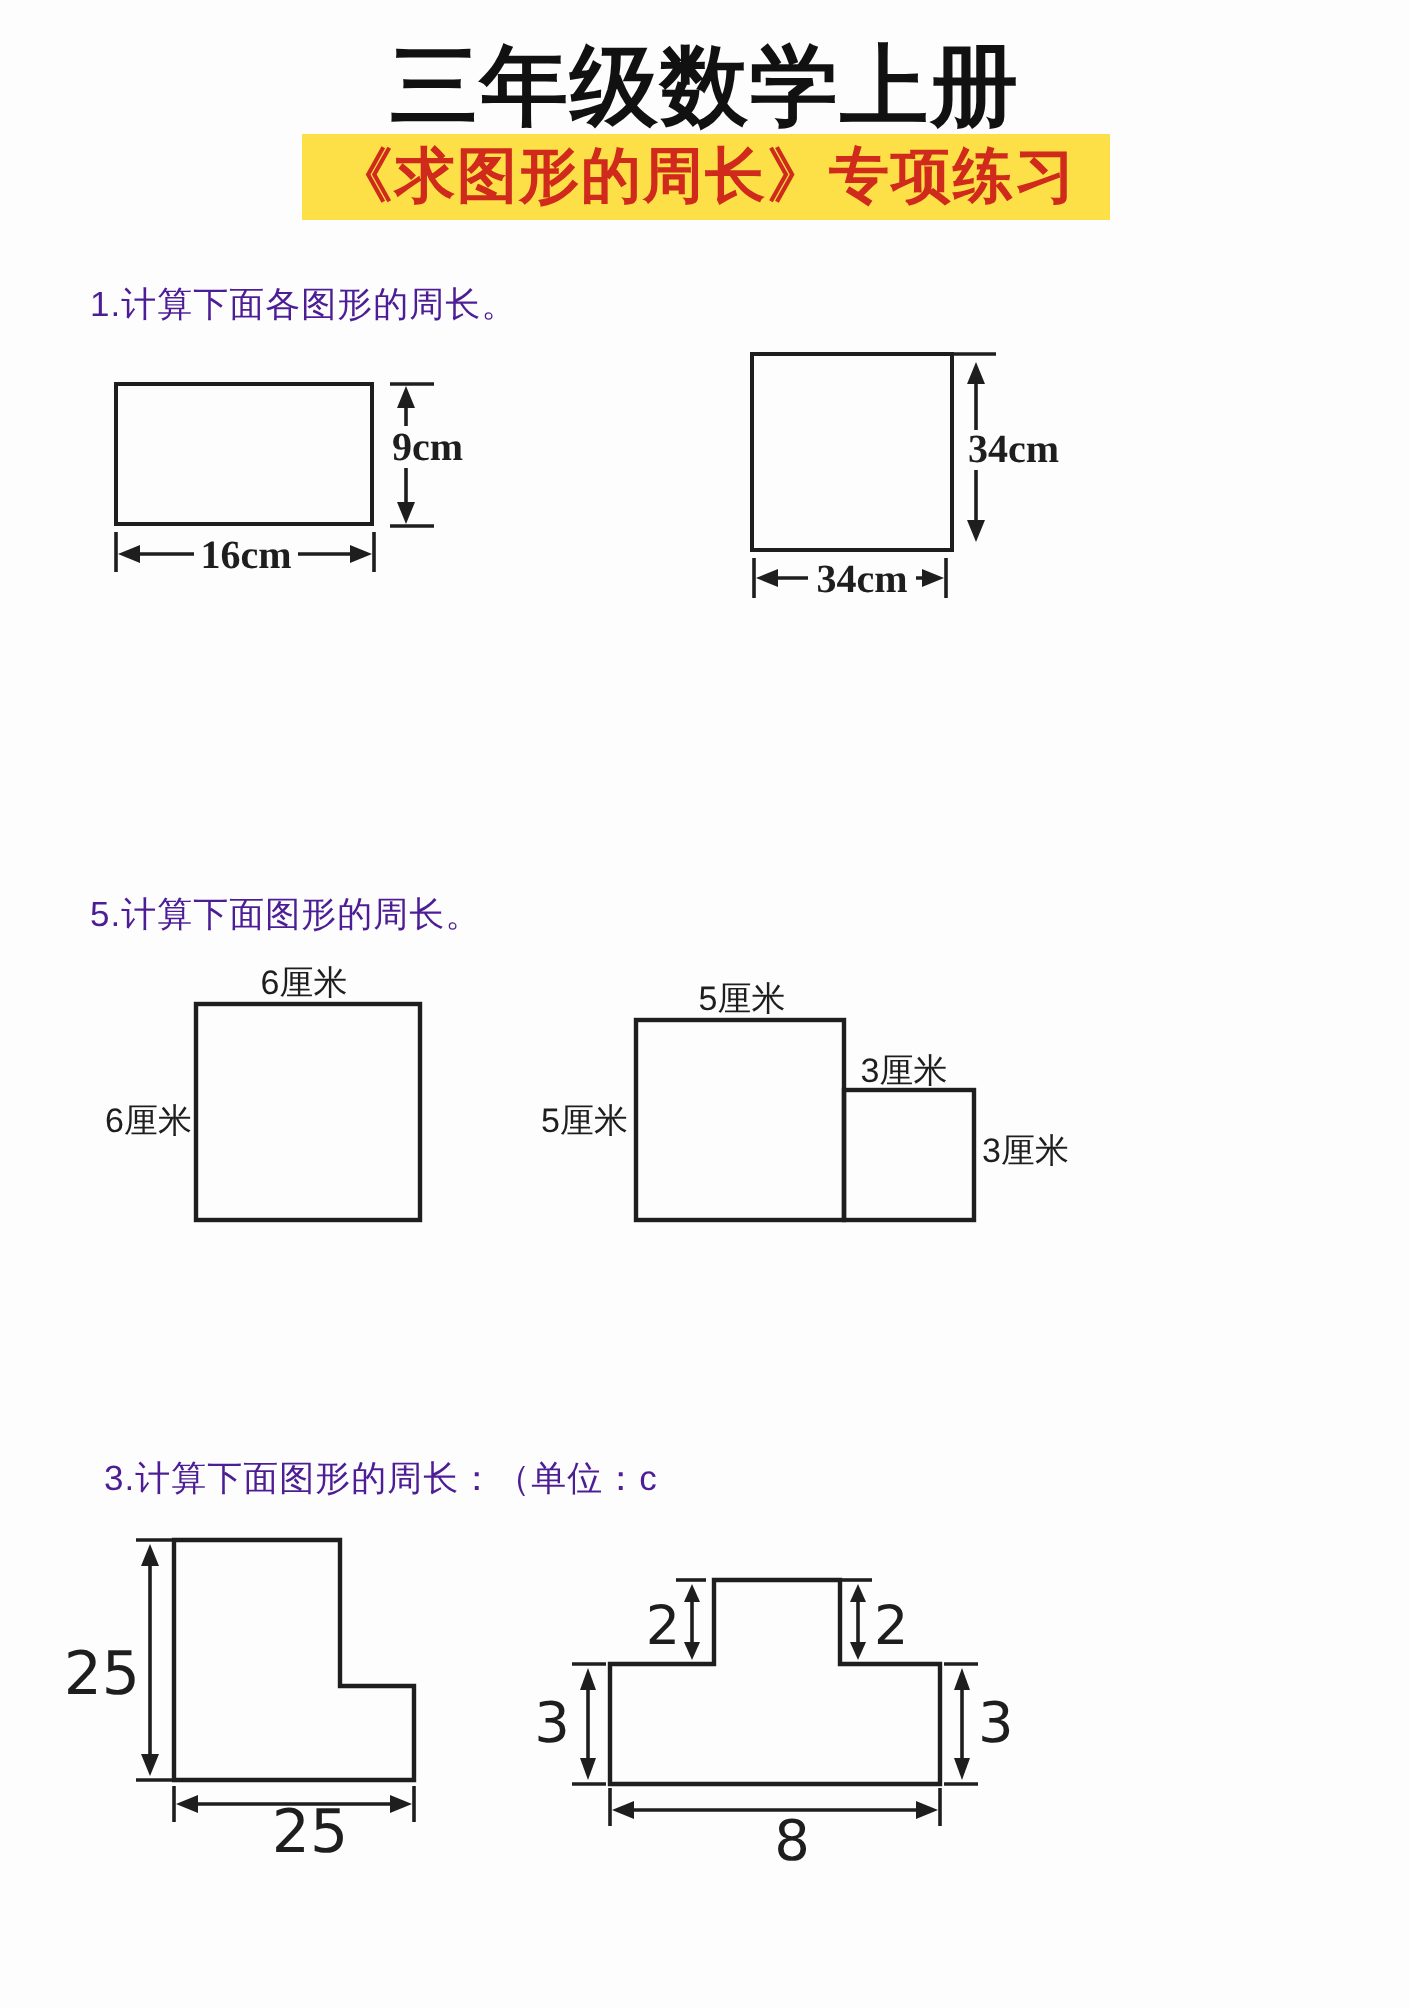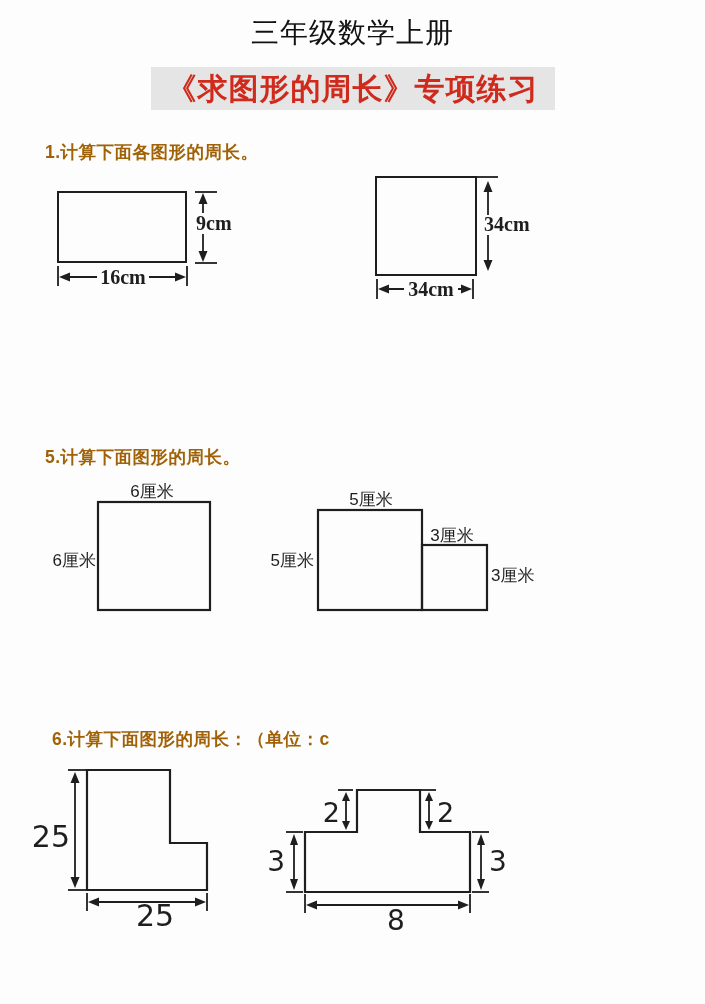--- a/index.html
+++ b/index.html
@@ -7,37 +7,37 @@
     position:relative;
     width:705px;height:1004px;
     background:#fdfdfd;
     overflow:hidden;
     font-family:"Liberation Sans","DejaVu Sans",sans-serif;
     color:#1e1e1e;
   }
   .title{
     position:absolute;top:14px;left:0;width:705px;
     text-align:center;
-    font-size:28px;font-weight:normal;color:#111;
+    font-size:44px;font-weight:bold;color:#111;
     letter-spacing:1px;
   }
   .subtitle{
     position:absolute;top:67px;left:50%;
     transform:translateX(-50%);
     height:43px;line-height:43px;
     padding:0 16px;
-    background:#e5e5e5;
+    background:#fde047;
     color:#cf2a1b;
     font-size:30px;font-weight:bold;
     letter-spacing:1px;
     white-space:nowrap;
   }
   .section-heading{
     position:absolute;
-    font-size:17.5px;font-weight:700;color:#a16207;
+    font-size:17.5px;font-weight:400;color:#4c1d95;
     letter-spacing:0.5px;white-space:nowrap;
   }
   .s1{left:45px;top:140px;}
   .s2{left:45px;top:445px;}
   .s3{left:52px;top:727px;}
   svg.figures{position:absolute;left:0;top:0;}
   .shape{fill:none;stroke:#1e1e1e;stroke-width:2.2px;}
   .shape-thin{fill:none;stroke:#1e1e1e;stroke-width:2px;}
   .dim{stroke:#1e1e1e;stroke-width:1.8px;}
   .head{fill:#1e1e1e;stroke:none;}
@@ -52,21 +52,21 @@
 </head>
 <body>
 
 <div class="page">
 
   <div class="title">三年级数学上册</div>
   <div class="subtitle">《求图形的周长》专项练习</div>
 
   <div class="section-heading s1">1.计算下面各图形的周长。</div>
   <div class="section-heading s2">5.计算下面图形的周长。</div>
-  <div class="section-heading s3">6.计算下面图形的周长：（单位：c</div>
+  <div class="section-heading s3">3.计算下面图形的周长：（单位：c</div>
 
   <svg class="figures" width="705" height="1004" viewBox="0 0 705 1004">
 
     <g>
       <rect class="shape-thin" x="58" y="192" width="128" height="70"></rect>
 
       <line class="dim" x1="195" y1="192" x2="217" y2="192"></line>
       <line class="dim" x1="195" y1="263" x2="217" y2="263"></line>
       <line class="dim" x1="203" y1="202" x2="203" y2="253"></line>
       <polygon class="head" points="203,193 198.5,204 207.5,204"></polygon>

